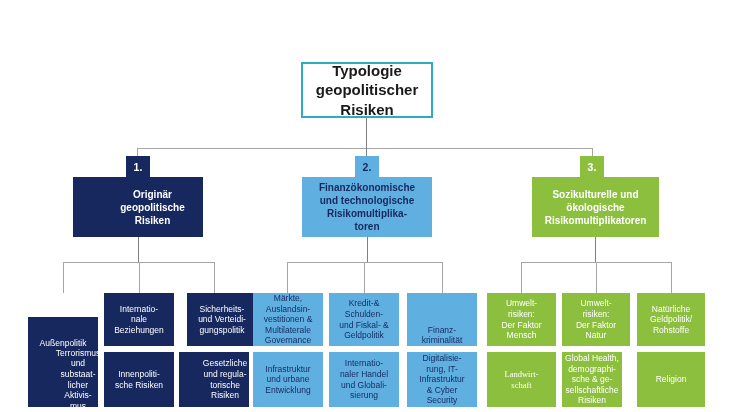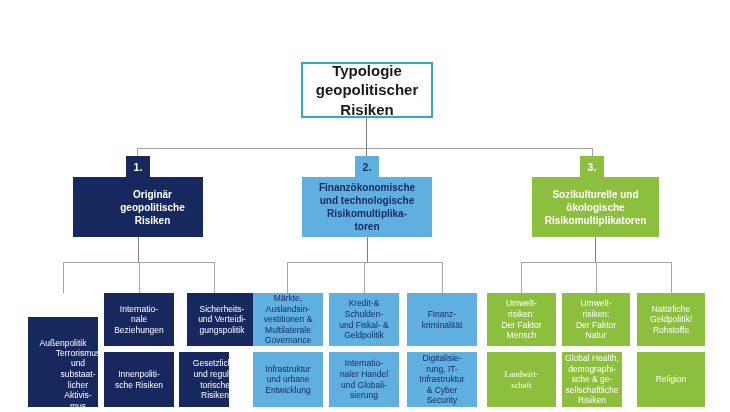--- a/index.html
+++ b/index.html
@@ -102,35 +102,35 @@
 Beziehungen</span></div>
   <div class="leaf row1 g1bg" style="left:179px;width:70px;margin-left:8px;"><span>Sicherheits-
 und Verteidi-
 gungspolitik</span></div>
   <div class="leaf row2 g1bg" style="left:28px;width:70px;padding-left:32px;"><span>Terrorismus
 und substaat-
 licher Aktivis-
 mus</span></div>
   <div class="leaf row2 g1bg" style="left:104px;width:70px;text-align:center;"><span>Innenpoliti-
 sche Risiken</span></div>
-  <div class="leaf row2 g1bg" style="left:179px;width:50px;padding-left:24px;"><span>Gesetzliche
+  <div class="leaf row2 g1bg" style="left:179px;width:70px;padding-left:24px;"><span>Gesetzliche
 und regula-
 torische
 Risiken</span></div>
 
   <div class="leaf row1 g2bg" style="left:253px;width:70px;"><span>Märkte,
 Auslandsin-
 vestitionen &amp;
 Multilaterale
 Governance</span></div>
   <div class="leaf row1 g2bg" style="left:329px;width:70px;"><span>Kredit-&amp;
 Schulden-
 und Fiskal- &amp;
 Geldpolitik</span></div>
-  <div class="leaf row1 g2bg" style="left:407px;width:70px;"><span>Finanz-
+  <div class="leaf row1 g2bg" style="left:407px;width:70px;align-items:flex-end;"><span>Finanz-
 kriminalität</span></div>
   <div class="leaf row2 g2bg" style="left:253px;width:70px;"><span>Infrastruktur
 und urbane
 Entwicklung</span></div>
   <div class="leaf row2 g2bg" style="left:329px;width:70px;"><span>Internatio-
 naler Handel
 und Globali-
 sierung</span></div>
   <div class="leaf row2 g2bg" style="left:407px;width:70px;"><span>Digitalisie-
 rung, IT-

